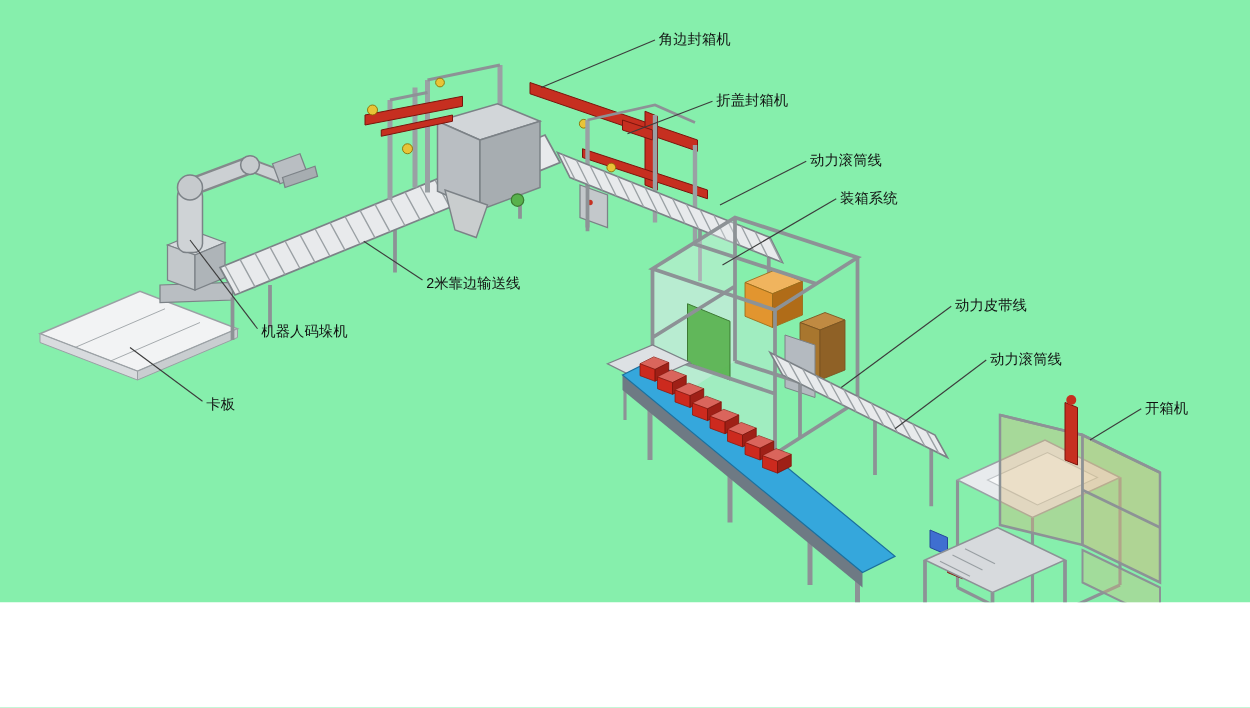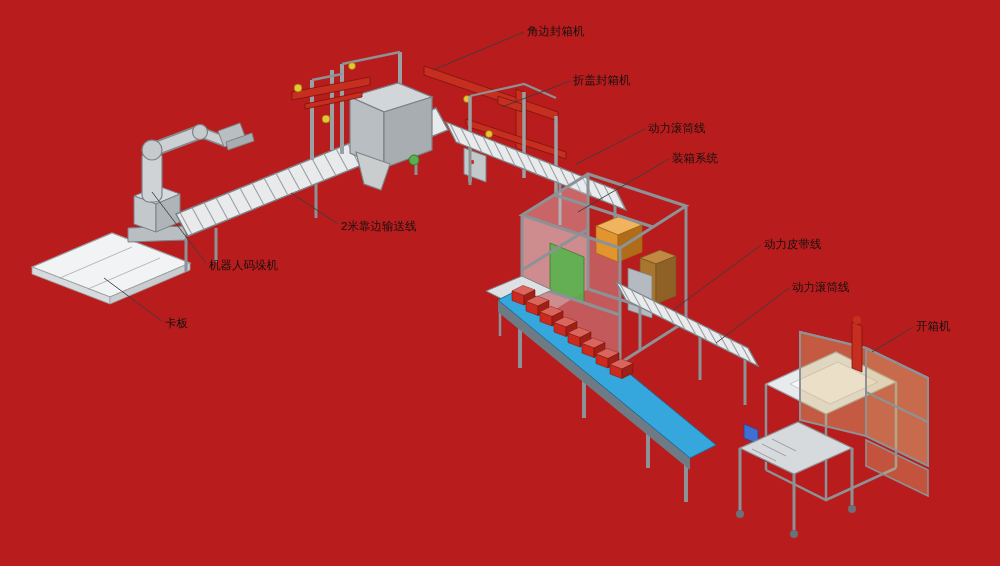--- a/index.html
+++ b/index.html
@@ -1,19 +1,19 @@
 <!DOCTYPE html>
 <html><head>
 <meta charset="utf-8">
 <style>
   html,body{margin:0;padding:0;background:#ffffff;}
   .stage{
     position:relative;
-    width:1000px;height:566px;
-    background:#b91c1c;
+    width:1000px;height:482px;
+    background:#86efac;
     overflow:hidden;
     font-family:"Liberation Sans", sans-serif;
     text-decoration:underline;
   }
   svg{display:block;}
   text.lbl{
     font-size:11.5px;
     fill:#111111;
     font-family:"Liberation Sans", sans-serif;
   }

